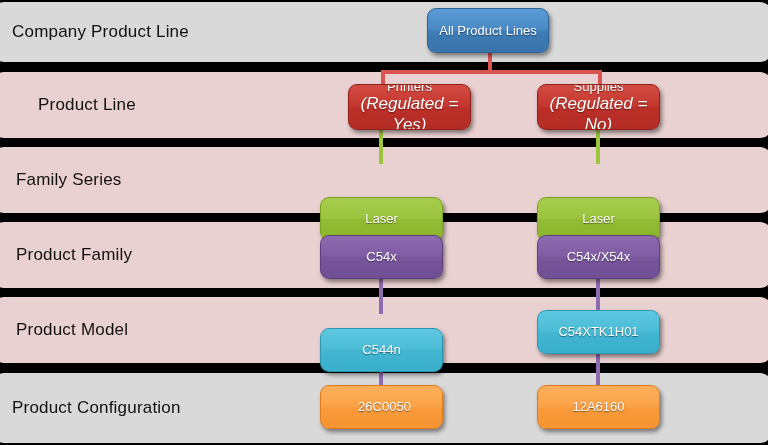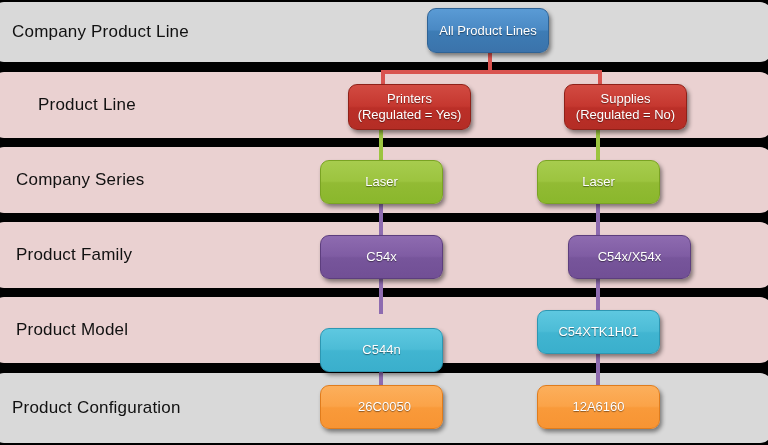--- a/index.html
+++ b/index.html
@@ -64,35 +64,37 @@
     justify-content: center;
     color: #ffffff;
     font-size: 13px;
     line-height: 1.2;
     text-align: center;
     text-shadow: 0 1px 1px rgba(0,0,0,0.45);
     box-shadow: 2px 3px 4px rgba(0,0,0,0.45);
     overflow: hidden;
   }
   .node .sub {
-    font-size: 13px;
+    font-style: italic;
+    font-size: 17px;
   }
 
   
   .node-blue {
     background: linear-gradient(to bottom, #5a9bd5 0%, #4a89c4 48%, #3d7cb5 52%, #3b73ab 100%);
     border: 1px solid #2f6395;
   }
   .node-red {
     background: linear-gradient(to bottom, #d24b42 0%, #c5372f 48%, #bb2f28 52%, #b42d25 100%);
     border: 1px solid #8f2119;
   }
   .node-green {
     background: linear-gradient(to bottom, #a7cc4e 0%, #9cc43f 48%, #92bb34 52%, #8ab72c 100%);
     border: 1px solid #7aa323;
+    margin-top: 37px;
   }
   .node-purple {
     background: linear-gradient(to bottom, #8e6bb0 0%, #7f5ca3 48%, #77559b 52%, #714f95 100%);
     border: 1px solid #5d3e7e;
   }
   .node-cyan {
     background: linear-gradient(to bottom, #5ec8e0 0%, #4cbcd6 48%, #41b5d1 52%, #3aafcc 100%);
     border: 1px solid #2d97b2;
   }
   .node-orange {
@@ -107,21 +109,21 @@
 
   <div class="row row-grey" style="top:2px;height:60px;">
     <span class="row-label">Company Product Line</span>
   </div>
 
   <div class="row row-pink" style="top:72px;height:66px;">
     <span class="row-label indent-2">Product Line</span>
   </div>
 
   <div class="row row-pink" style="top:147px;height:66px;">
-    <span class="row-label indent-1">Company Series</span>
+    <span class="row-label indent-1">Family Series</span>
   </div>
 
   <div class="row row-pink" style="top:222px;height:66px;">
     <span class="row-label indent-1">Product Family</span>
   </div>
 
   <div class="row row-pink" style="top:297px;height:66px;">
     <span class="row-label indent-1">Product Model</span>
   </div>
 
@@ -145,36 +147,36 @@
   <div class="conn conn-v" style="left:596px;top:353px;height:36px;background:#8e6bb0;"></div>
 
   <div class="node node-blue" style="left:427px;top:8px;width:122px;height:45px;">
     <span>All Product Lines</span>
   </div>
 
   <div class="node node-red" style="left:320px;top:84px;width:123px;height:46px;margin-left:28px;">
     <span>Printers</span>
     <span class="sub">(Regulated = Yes)</span>
   </div>
-  <div class="node node-red" style="left:564px;top:84px;width:123px;height:46px;">
+  <div class="node node-red" style="left:537px;top:84px;width:123px;height:46px;">
     <span>Supplies</span>
     <span class="sub">(Regulated = No)</span>
   </div>
 
   <div class="node node-green" style="left:320px;top:160px;width:123px;height:44px;">
     <span>Laser</span>
   </div>
   <div class="node node-green" style="left:537px;top:160px;width:123px;height:44px;">
     <span>Laser</span>
   </div>
 
   <div class="node node-purple" style="left:320px;top:235px;width:123px;height:44px;">
     <span>C54x</span>
   </div>
-  <div class="node node-purple" style="left:537px;top:235px;width:123px;height:44px;margin-left:31px;">
+  <div class="node node-purple" style="left:537px;top:235px;width:123px;height:44px;">
     <span>C54x/X54x</span>
   </div>
 
   <div class="node node-cyan" style="left:320px;top:328px;width:123px;height:44px;">
     <span>C544n</span>
   </div>
   <div class="node node-cyan" style="left:537px;top:310px;width:123px;height:44px;">
     <span>C54XTK1H01</span>
   </div>
 

